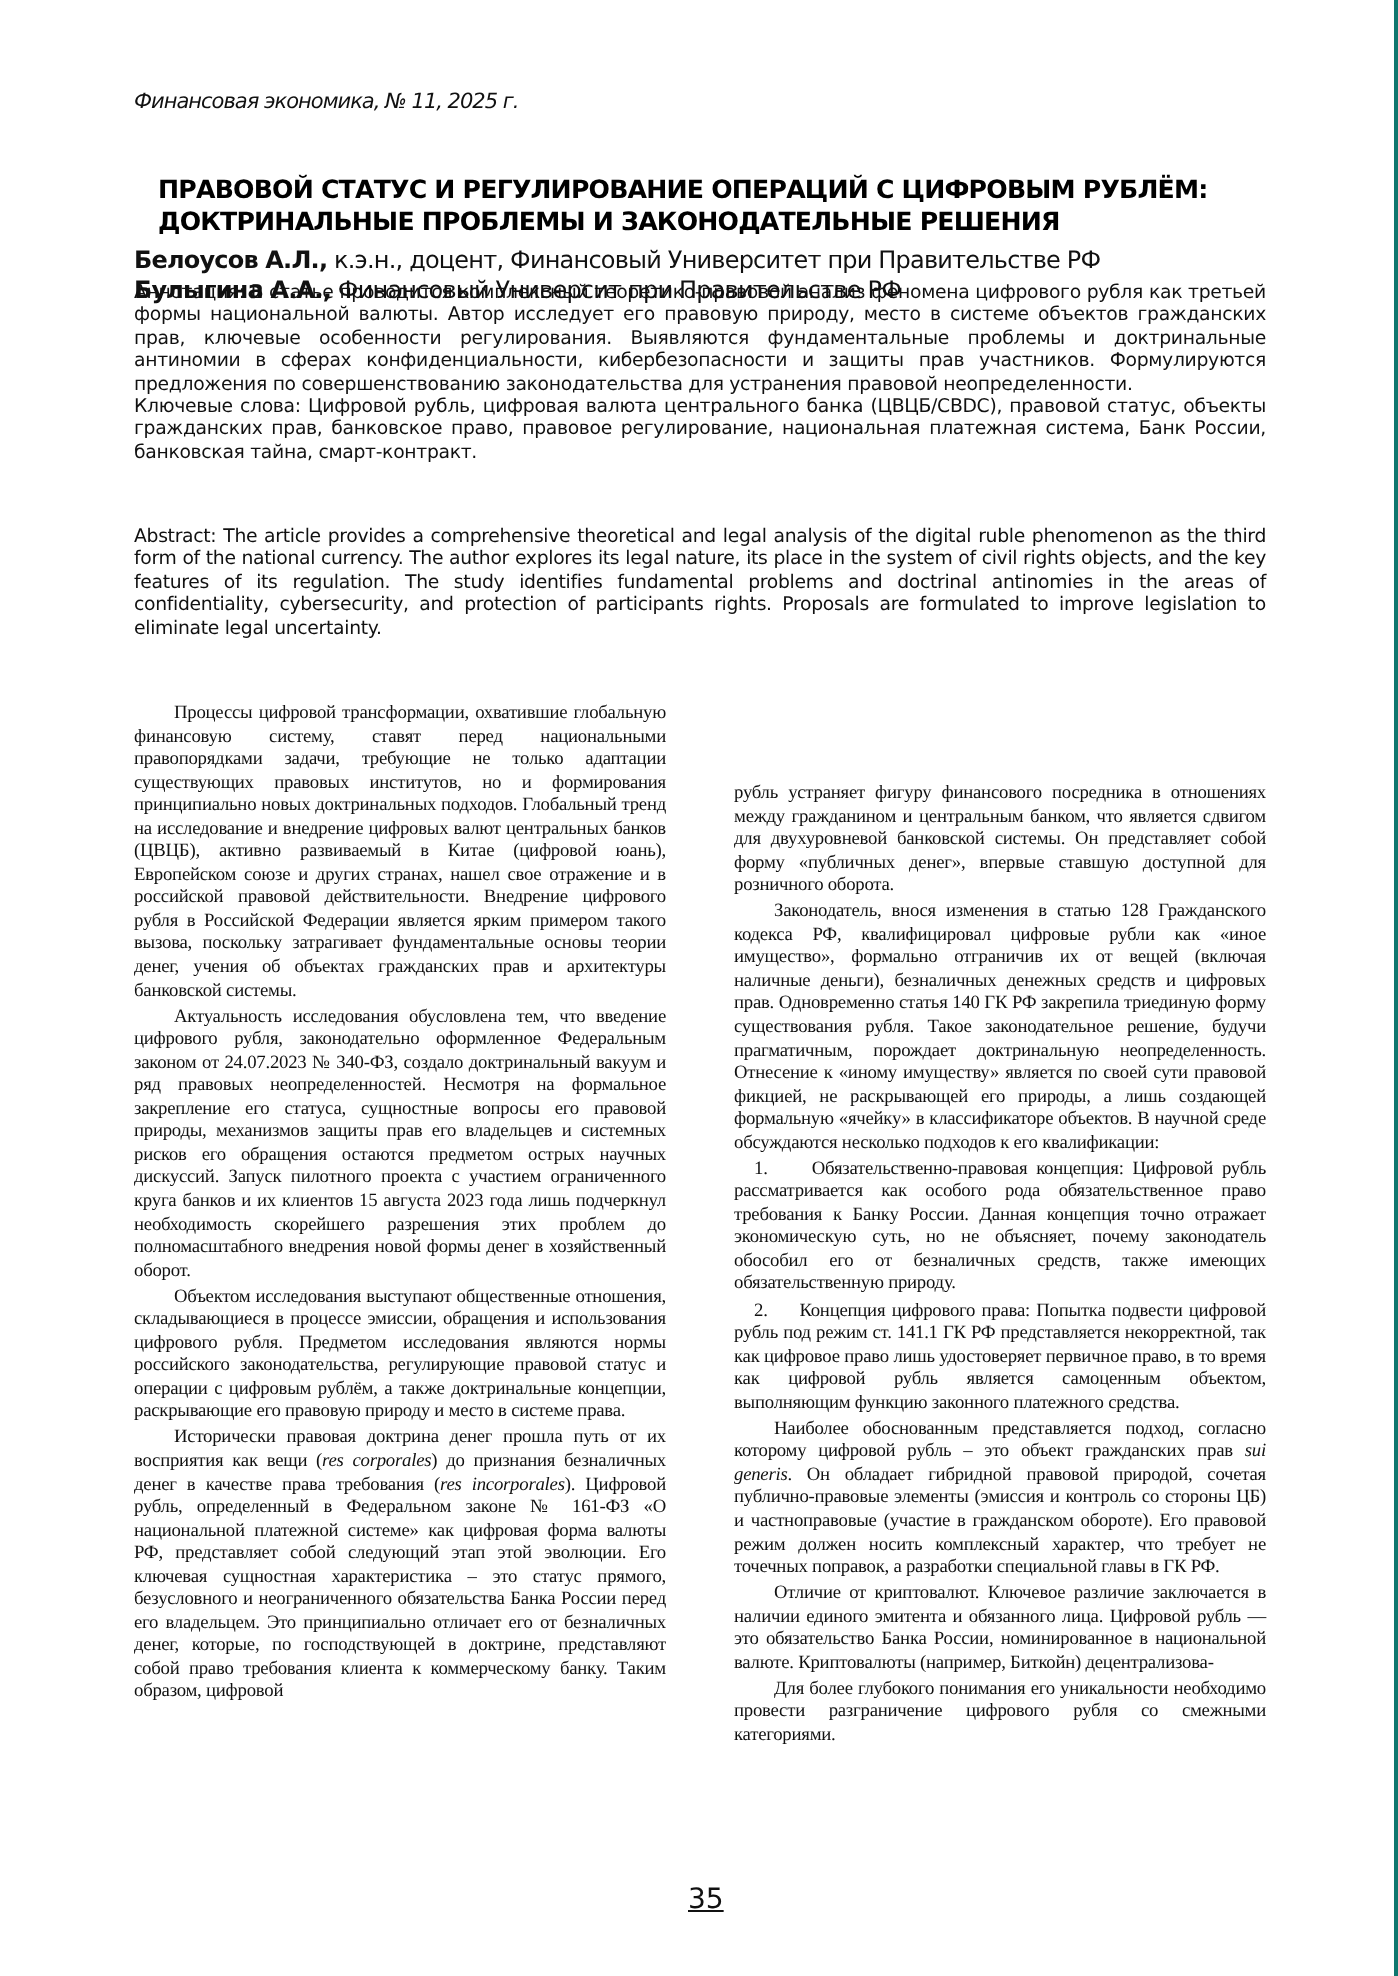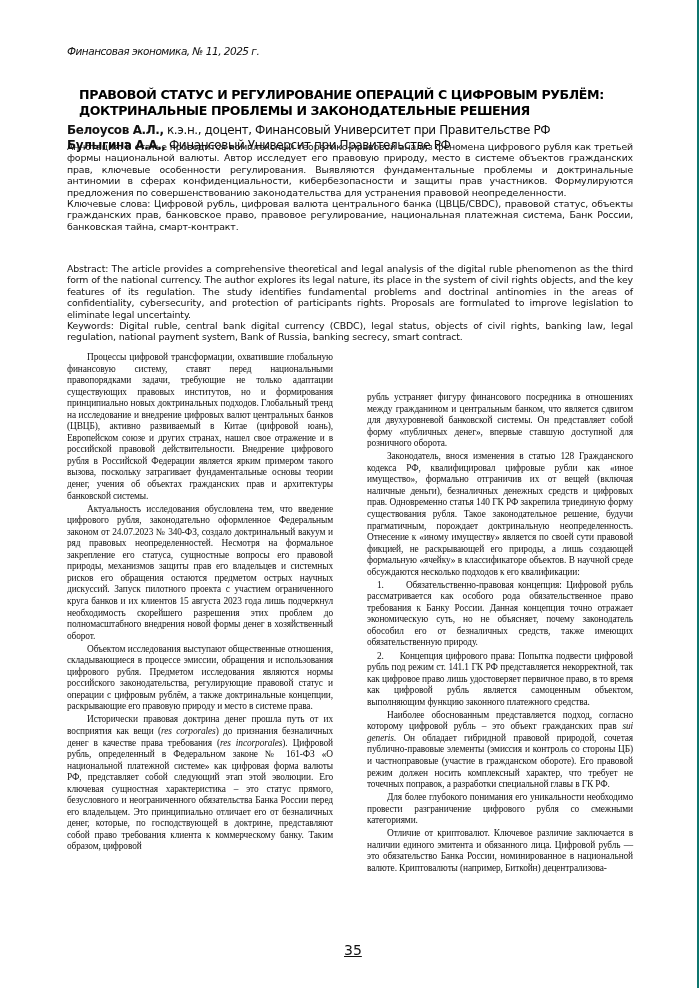--- a/index.html
+++ b/index.html
@@ -42,34 +42,33 @@
     </div>
   </div>
 
   <div class="abstract-block ru-abs">
     <p>Аннотация: В статье проводится комплексный теоретико-правовой анализ феномена цифрового рубля как третьей формы национальной валюты. Автор исследует его правовую природу, место в системе объектов гражданских прав, ключевые особенности регулирования. Выявляются фундаментальные проблемы и доктринальные антиномии в сферах конфиденциальности, кибербезопасности и защиты прав участников. Формулируются предложения по совершенствованию законодательства для устранения правовой неопределенности.</p>
     <p>Ключевые слова: Цифровой рубль, цифровая валюта центрального банка (ЦВЦБ/CBDC), правовой статус, объекты гражданских прав, банковское право, правовое регулирование, национальная платежная система, Банк России, банковская тайна, смарт-контракт.</p>
   </div>
 
   <div class="abstract-block en-abs">
     <p>Abstract: The article provides a comprehensive theoretical and legal analysis of the digital ruble phenomenon as the third form of the national currency. The author explores its legal nature, its place in the system of civil rights objects, and the key features of its regulation. The study identifies fundamental problems and doctrinal antinomies in the areas of confidentiality, cybersecurity, and protection of participants rights. Proposals are formulated to improve legislation to eliminate legal uncertainty.</p>
-    <p>Keywords: Digital ruble, central bank digital currency (CBDC), legal status, objects of civil rights, banking law, legal regulation, national payment system, Bank of Russia, banking secrecy, smart contract.</p>
   </div>
 
   <div class="col col-left">
     <p>Процессы цифровой трансформации, охватившие глобальную финансовую систему, ставят перед национальными правопорядками задачи, требующие не только адаптации существующих правовых институтов, но и формирования принципиально новых доктринальных подходов. Глобальный тренд на исследование и внедрение цифровых валют центральных банков (ЦВЦБ), активно развиваемый в Китае (цифровой юань), Европейском союзе и других странах, нашел свое отражение и в российской правовой действительности. Внедрение цифрового рубля в Российской Федерации является ярким примером такого вызова, поскольку затрагивает фундаментальные основы теории денег, учения об объектах гражданских прав и архитектуры банковской системы.</p>
     <p>Актуальность исследования обусловлена тем, что введение цифрового рубля, законодательно оформленное Федеральным законом от 24.07.2023 № 340-ФЗ, создало доктринальный вакуум и ряд правовых неопределенностей. Несмотря на формальное закрепление его статуса, сущностные вопросы его правовой природы, механизмов защиты прав его владельцев и системных рисков его обращения остаются предметом острых научных дискуссий. Запуск пилотного проекта с участием ограниченного круга банков и их клиентов 15 августа 2023 года лишь подчеркнул необходимость скорейшего разрешения этих проблем до полномасштабного внедрения новой формы денег в хозяйственный оборот.</p>
     <p>Объектом исследования выступают общественные отношения, складывающиеся в процессе эмиссии, обращения и использования цифрового рубля. Предметом исследования являются нормы российского законодательства, регулирующие правовой статус и операции с цифровым рублём, а также доктринальные концепции, раскрывающие его правовую природу и место в системе права.</p>
     <p><span>Исторически правовая доктрина денег прошла путь от их восприятия как вещи (</span><i>res corporales</i><span>) до признания безналичных денег в качестве права требования (</span><i>res incorporales</i><span>). Цифровой рубль, определенный в Федеральном законе № 161-ФЗ «О национальной платежной системе» как цифровая форма валюты РФ, представляет собой следующий этап этой эволюции. Его ключевая сущностная характеристика – это статус прямого, безусловного и неограниченного обязательства Банка России перед его владельцем. Это принципиально отличает его от безналичных денег, которые, по господствующей в доктрине, представляют собой право требования клиента к коммерческому банку. Таким образом, цифровой</span></p>
   </div>
 
   <div class="col col-right">
     <p class="cont">рубль устраняет фигуру финансового посредника в отношениях между гражданином и центральным банком, что является сдвигом для двухуровневой банковской системы. Он представляет собой форму «публичных денег», впервые ставшую доступной для розничного оборота.</p>
     <p>Законодатель, внося изменения в статью 128 Гражданского кодекса РФ, квалифицировал цифровые рубли как «иное имущество», формально отграничив их от вещей (включая наличные деньги), безналичных денежных средств и цифровых прав. Одновременно статья 140 ГК РФ закрепила триединую форму существования рубля. Такое законодательное решение, будучи прагматичным, порождает доктринальную неопределенность. Отнесение к «иному имуществу» является по своей сути правовой фикцией, не раскрывающей его природы, а лишь создающей формальную «ячейку» в классификаторе объектов. В научной среде обсуждаются несколько подходов к его квалификации:</p>
     <p class="li">1.&nbsp;&nbsp;&nbsp;&nbsp;&nbsp;Обязательственно-правовая концепция: Цифровой рубль рассматривается как особого рода обязательственное право требования к Банку России. Данная концепция точно отражает экономическую суть, но не объясняет, почему законодатель обособил его от безналичных средств, также имеющих обязательственную природу.</p>
     <p class="li">2.&nbsp;&nbsp;&nbsp;&nbsp;&nbsp;Концепция цифрового права: Попытка подвести цифровой рубль под режим ст. 141.1 ГК РФ представляется некорректной, так как цифровое право лишь удостоверяет первичное право, в то время как цифровой рубль является самоценным объектом, выполняющим функцию законного платежного средства.</p>
     <p><span>Наиболее обоснованным представляется подход, согласно которому цифровой рубль – это объект гражданских прав </span><i>sui generis</i><span>. Он обладает гибридной правовой природой, сочетая публично-правовые элементы (эмиссия и контроль со стороны ЦБ) и частноправовые (участие в гражданском обороте). Его правовой режим должен носить комплексный характер, что требует не точечных поправок, а разработки специальной главы в ГК РФ.</span></p>
+    <p>Отличие от криптовалют. Ключевое различие заключается в наличии единого эмитента и обязанного лица. Цифровой рубль — это обязательство Банка России, номинированное в национальной валюте. Криптовалюты (например, Биткойн) децентрализова-</p>
     <p>Для более глубокого понимания его уникальности необходимо провести разграничение цифрового рубля со смежными категориями.</p>
-    <p>Отличие от криптовалют. Ключевое различие заключается в наличии единого эмитента и обязанного лица. Цифровой рубль — это обязательство Банка России, номинированное в национальной валюте. Криптовалюты (например, Биткойн) децентрализова-</p>
   </div>
 
   <div class="pagenum">35</div>
 </div>
 
 </body></html>

